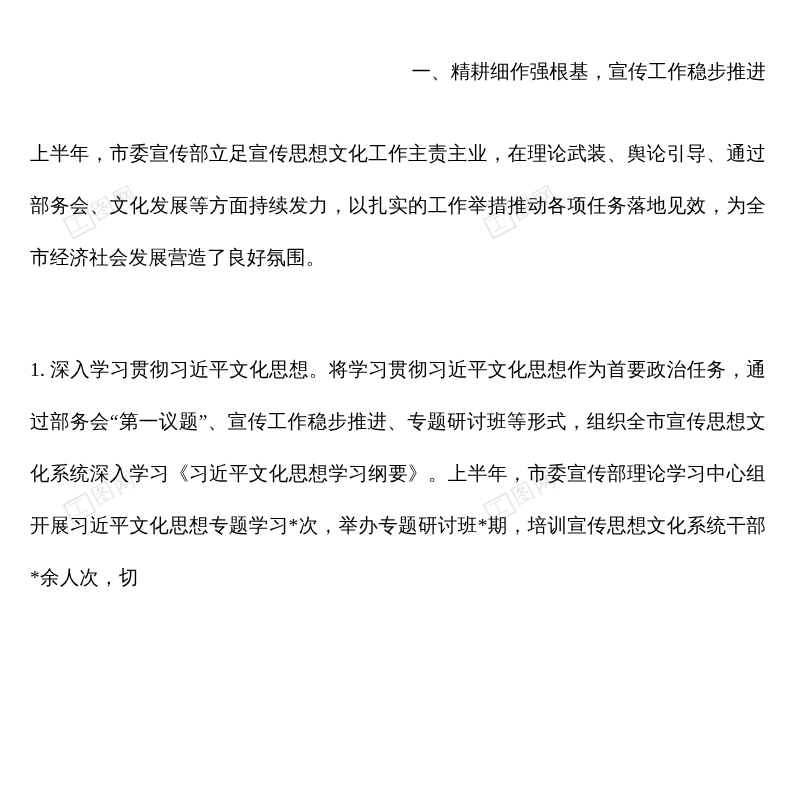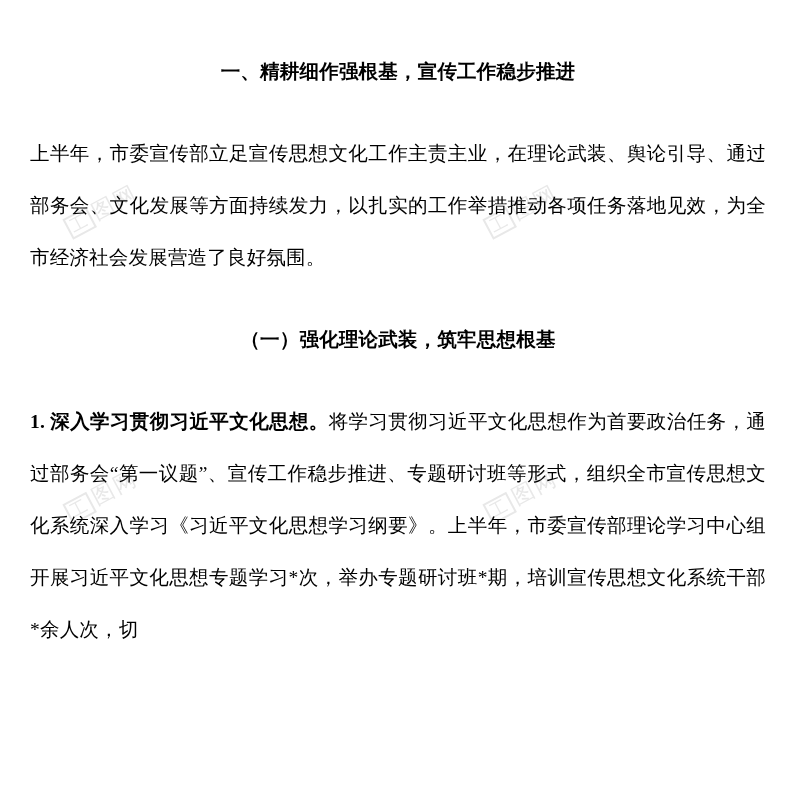--- a/index.html
+++ b/index.html
@@ -31,31 +31,31 @@
     font-size: 19.5px;
     line-height: 52px;
     text-align: justify;
     text-justify: inter-ideograph;
     letter-spacing: 0.2px;
   }
   p.body-text {
     text-indent: 0;
   }
   p.heading {
-    font-weight: bold;
-    text-align: center;
+    font-weight: normal;
+    text-align: right;
   }
   .gap-lg {
     height: 38px;
   }
   .gap-md {
     height: 30px;
   }
   .run-bold {
-    font-weight: bold;
+    font-weight: normal;
     margin-top: 8px;
   }
   
   .watermark-layer {
     position: absolute;
     inset: 0;
     z-index: 1;
     pointer-events: none;
   }
   .wm {
@@ -104,20 +104,19 @@
     <div class="gap-lg"></div>
 
     <p class="heading">一、精耕细作强根基，宣传工作稳步推进</p>
 
     <div class="gap-md"></div>
 
     <p class="body-text">上半年，市委宣传部立足宣传思想文化工作主责主业，在理论武装、舆论引导、通过部务会、文化发展等方面持续发力，以扎实的工作举措推动各项任务落地见效，为全市经济社会发展营造了良好氛围。</p>
 
     <div class="gap-md"></div>
 
-    <p class="heading">（一）强化理论武装，筑牢思想根基</p>
 
     <div class="gap-md"></div>
 
     <p class="body-text"><span class="run-bold">1. 深入学习贯彻习近平文化思想。</span><span>将学习贯彻习近平文化思想作为首要政治任务，通过部务会“第一议题”、宣传工作稳步推进、专题研讨班等形式，组织全市宣传思想文化系统深入学习《习近平文化思想学习纲要》。上半年，市委宣传部理论学习中心组开展习近平文化思想专题学习*次，举办专题研讨班*期，培训宣传思想文化系统干部*余人次，切</span></p>
 
   </div>
 </div>
 
 </body></html>

